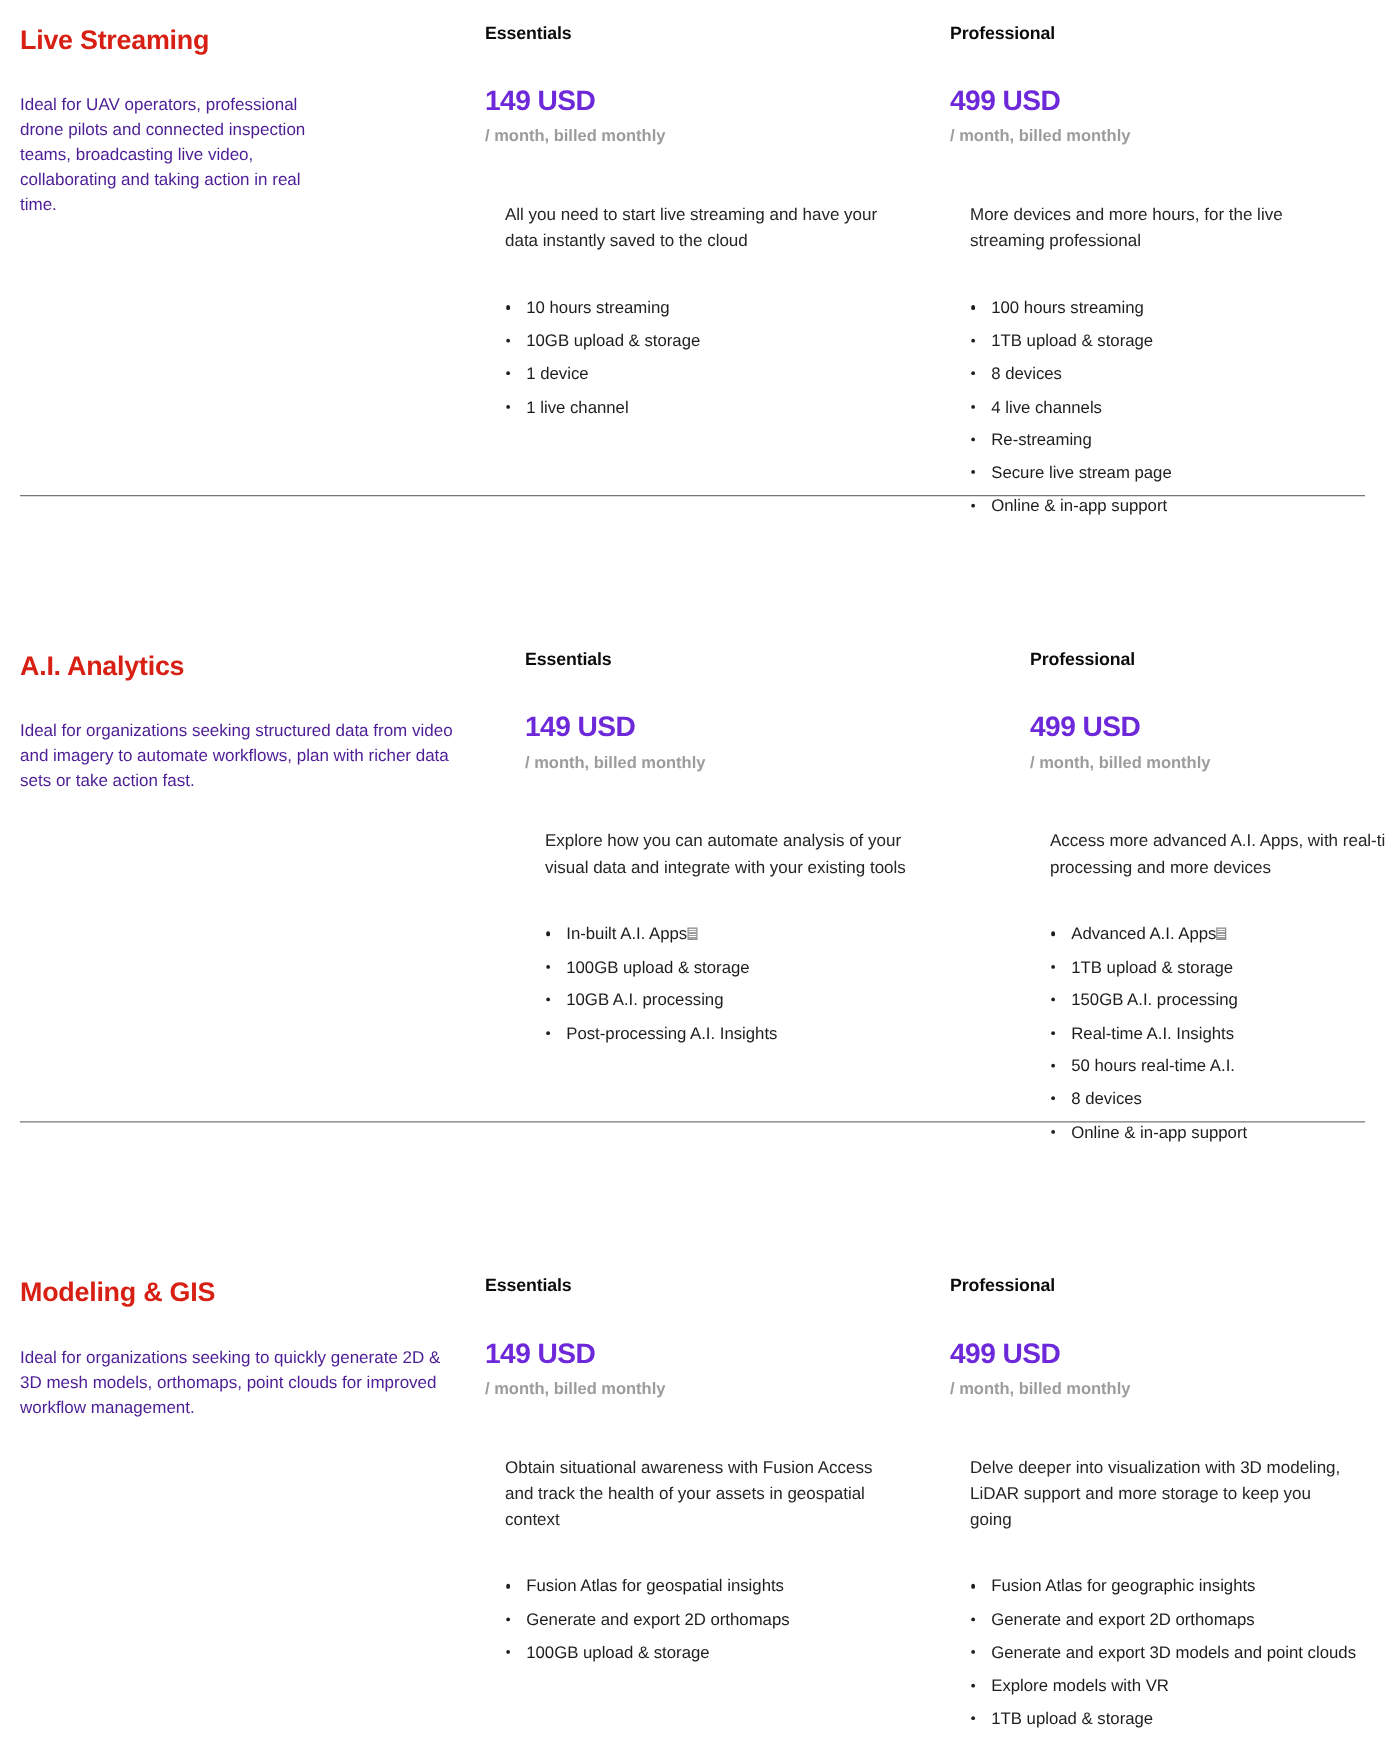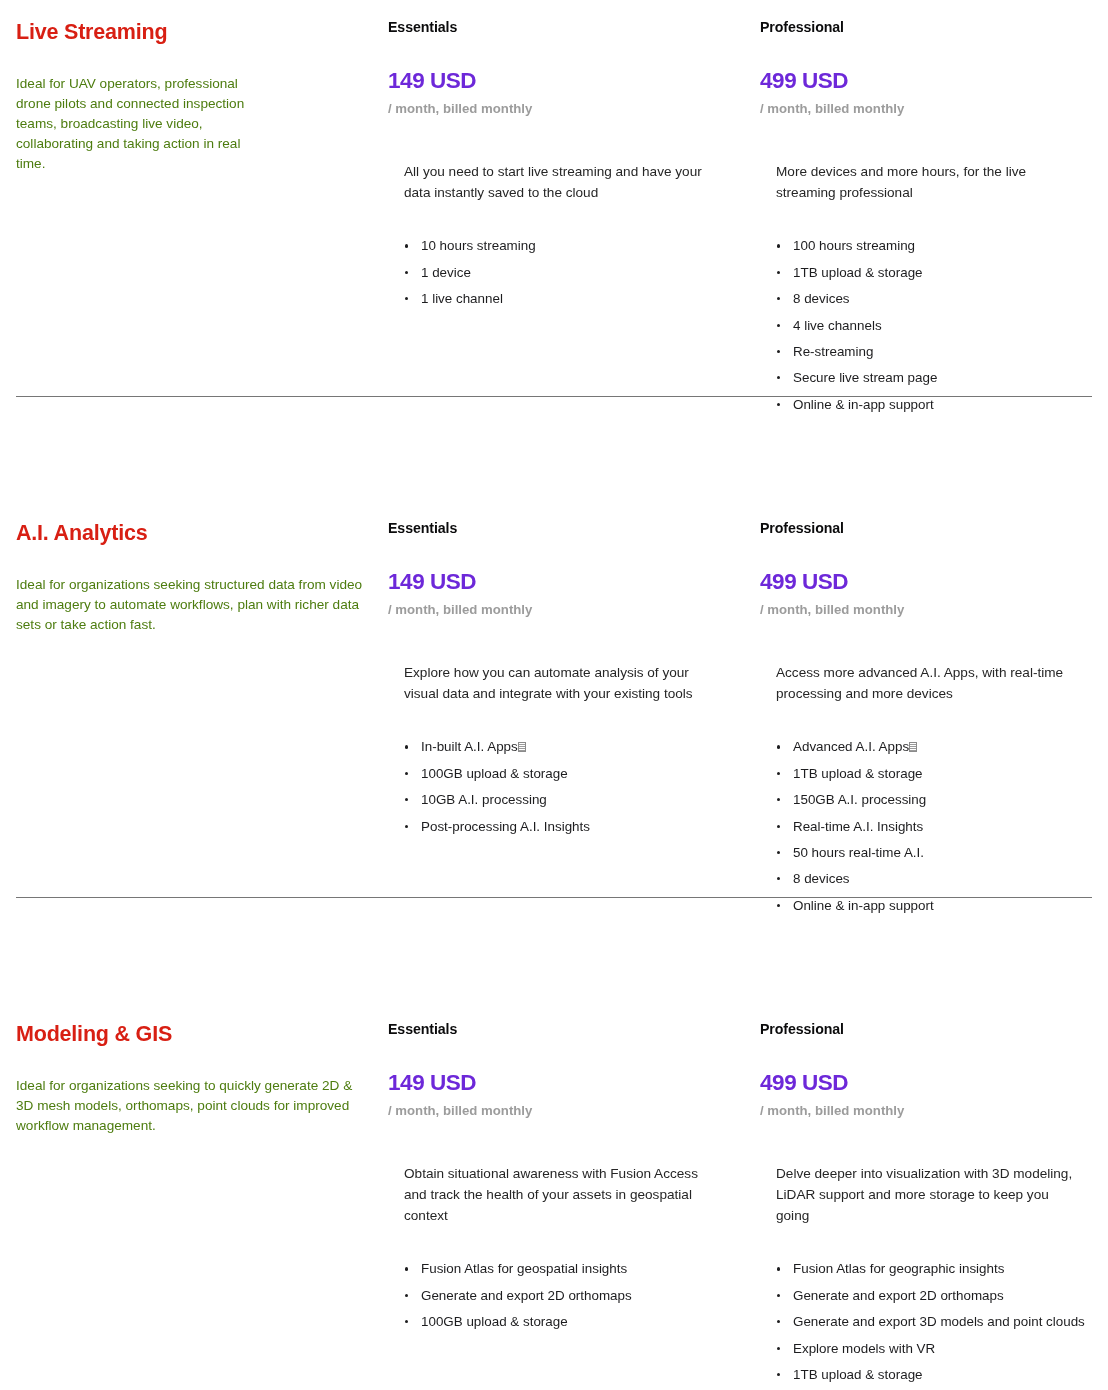--- a/index.html
+++ b/index.html
@@ -48,21 +48,21 @@
     font-weight: 700;
     line-height: 1.2;
     color: #d81f13;
     margin: 0;
     padding-top: 20px;
     letter-spacing: -0.2px;
   }
   .section-desc {
     font-size: 13.6px;
     line-height: 20px;
-    color: #4d7c0f;
+    color: #4c1d95;
     margin: 0;
     padding-top: 28px;
     font-weight: 400;
   }
   .info-col.narrow .section-desc { max-width: 248px; }
   .info-col.wide   .section-desc { max-width: 350px; }
 
   
   .plan-col {
     padding-right: 28px;
@@ -137,21 +137,21 @@
     background:
       repeating-linear-gradient(
         0deg,
         #8a8a8a 0px, #8a8a8a 1px,
         #ffffff 1px, #ffffff 2px);
     opacity: 0.85;
   }
 
   
   #section-live   { height: 396px; }
-  #section-ai     { height: 396px; }
+  #section-ai     { height: 396px; gap: 32px; }
   #section-gis    { height: 380px; }
   .gap-block    { height: 104px; }
   .gap-block-2  { height: 104px; }
 </style>
 </head>
 <body style="background: rgb(255, 255, 255);">
 
 <div class="page">
 
   <section class="section" id="section-live">
@@ -161,20 +161,21 @@
       <p class="section-desc">Ideal for UAV operators, professional drone pilots and connected inspection teams, broadcasting live video, collaborating and taking action in real time.</p>
     </div>
 
     <div class="plan-col">
       <h3 class="plan-name">Essentials</h3>
       <div class="plan-price">149 USD</div>
       <div class="plan-billing" style="color: rgb(156, 156, 156);">/ month, billed monthly</div>
       <p class="plan-blurb">All you need to start live streaming and have your data instantly saved to the cloud</p>
       <ul class="feature-list">
           <li><span>10 hours streaming</span></li>
+          <li><span>10GB upload &amp; storage</span></li>
           <li><span>1 device</span></li>
           <li><span>1 live channel</span></li>
         </ul>
     </div>
 
     <div class="plan-col">
       <h3 class="plan-name">Professional</h3>
       <div class="plan-price">499 USD</div>
       <div class="plan-billing" style="color: rgb(156, 156, 156);">/ month, billed monthly</div>
       <p class="plan-blurb">More devices and more hours, for the live streaming professional</p>

